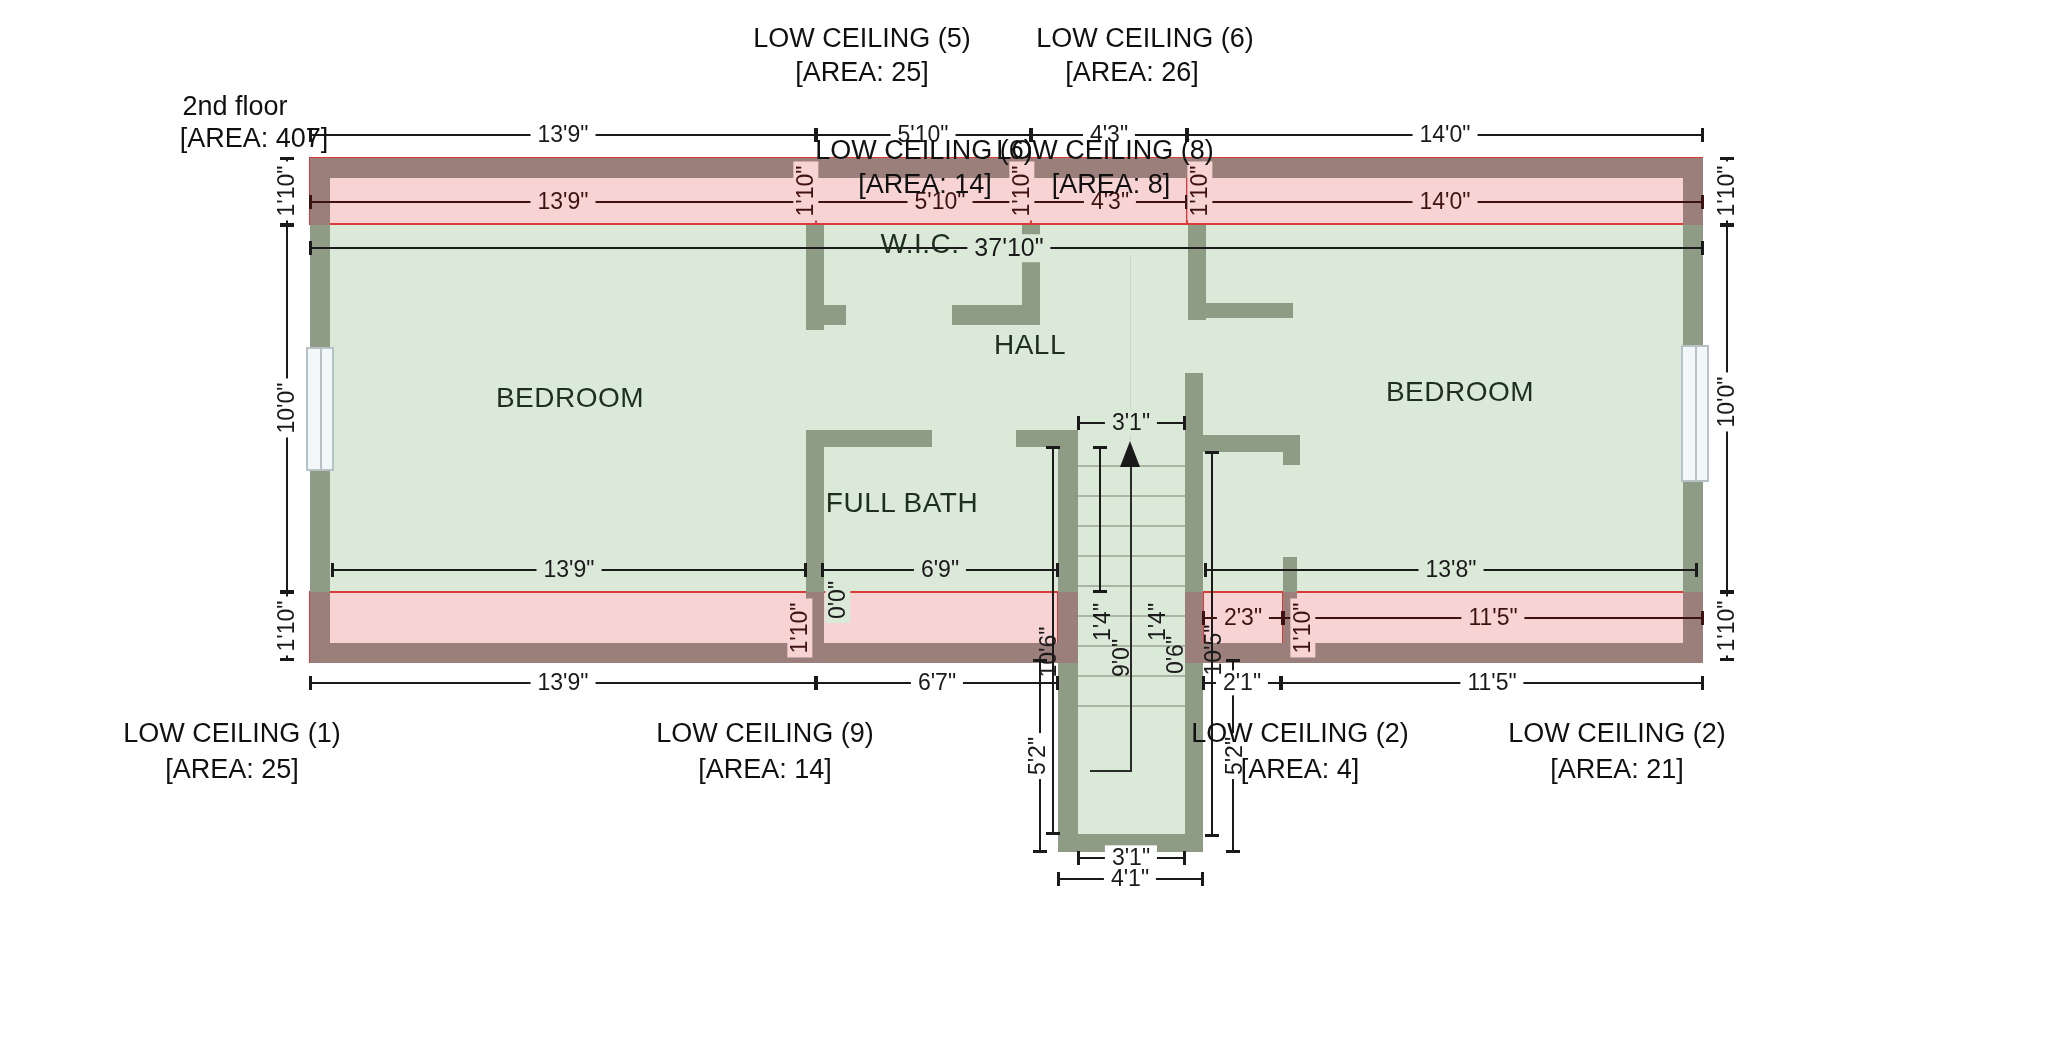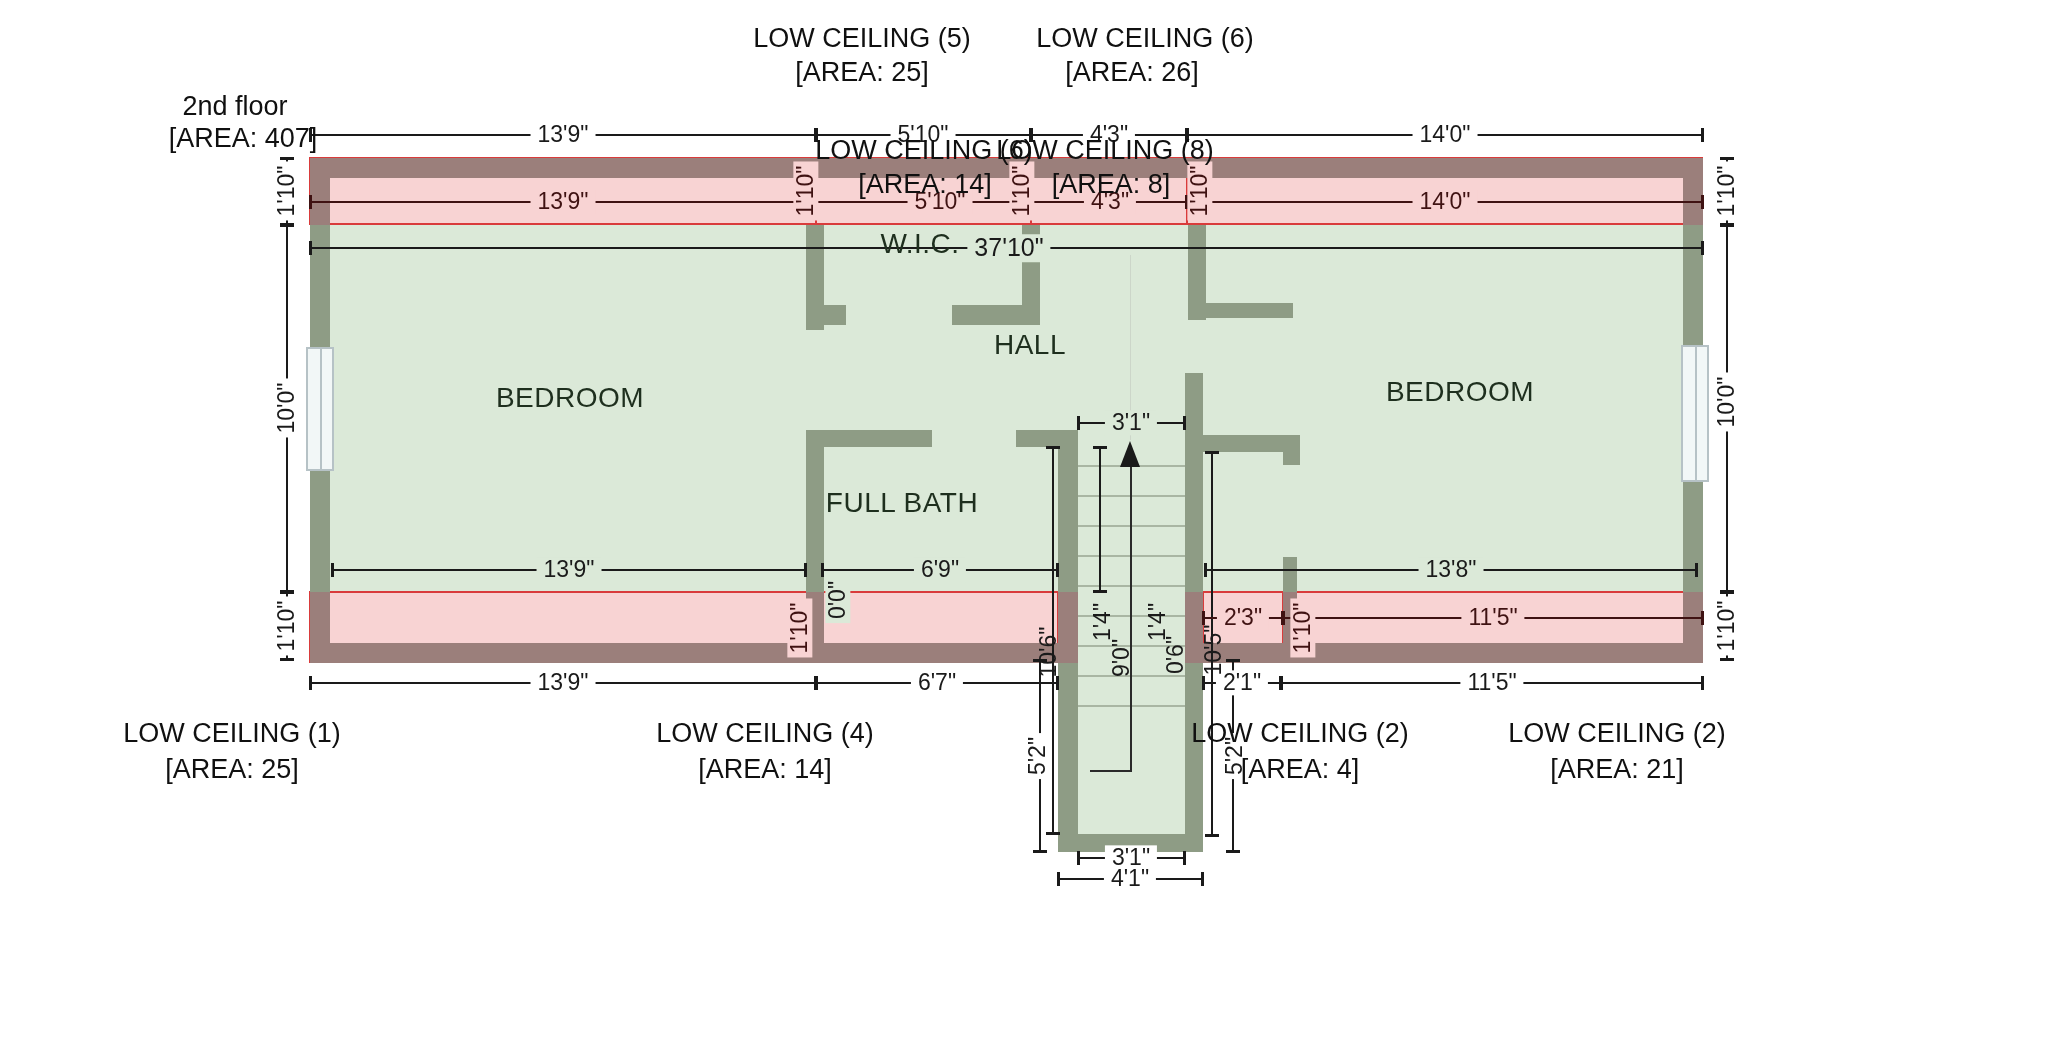--- a/index.html
+++ b/index.html
@@ -200,33 +200,33 @@
   <span class="lbl rot bgp mar" style="left:800px;top:628px">1'10"</span>
   <span class="lbl rot bgg" style="left:838px;top:600px">0'0"</span>
   <span class="lbl rot bgp mar" style="left:1303px;top:628px">1'10"</span>
 
   <span class="room" style="left:570px;top:398px">BEDROOM</span>
   <span class="room" style="left:1460px;top:392px">BEDROOM</span>
   <span class="room" style="left:1030px;top:345px">HALL</span>
   <span class="room" style="left:902px;top:503px">FULL BATH</span>
 
   <span class="note" style="left:235px;top:106px">2nd floor</span>
-  <span class="note" style="left:243px;top:138px">[AREA: 407]</span>
+  <span class="note" style="left:254px;top:138px">[AREA: 407]</span>
 
   <span class="note" style="left:862px;top:38px">LOW CEILING (5)</span>
   <span class="note" style="left:862px;top:72px">[AREA: 25]</span>
   <span class="note" style="left:1145px;top:38px">LOW CEILING (6)</span>
   <span class="note" style="left:1132px;top:72px">[AREA: 26]</span>
   <span class="note" style="left:924px;top:150px">LOW CEILING (6)</span>
   <span class="note" style="left:925px;top:184px">[AREA: 14]</span>
   <span class="note" style="left:1105px;top:150px">LOW CEILING (8)</span>
   <span class="note" style="left:1111px;top:184px">[AREA: 8]</span>
 
   <span class="note" style="left:232px;top:733px">LOW CEILING (1)</span>
   <span class="note" style="left:232px;top:769px">[AREA: 25]</span>
-  <span class="note" style="left:765px;top:733px">LOW CEILING (4)</span>
+  <span class="note" style="left:765px;top:733px">LOW CEILING (9)</span>
   <span class="note" style="left:765px;top:769px">[AREA: 14]</span>
   <span class="note" style="left:1300px;top:733px">LOW CEILING (2)</span>
   <span class="note" style="left:1300px;top:769px">[AREA: 4]</span>
   <span class="note" style="left:1617px;top:733px">LOW CEILING (2)</span>
   <span class="note" style="left:1617px;top:769px">[AREA: 21]</span>
 
 </div>
 
 </body></html>

